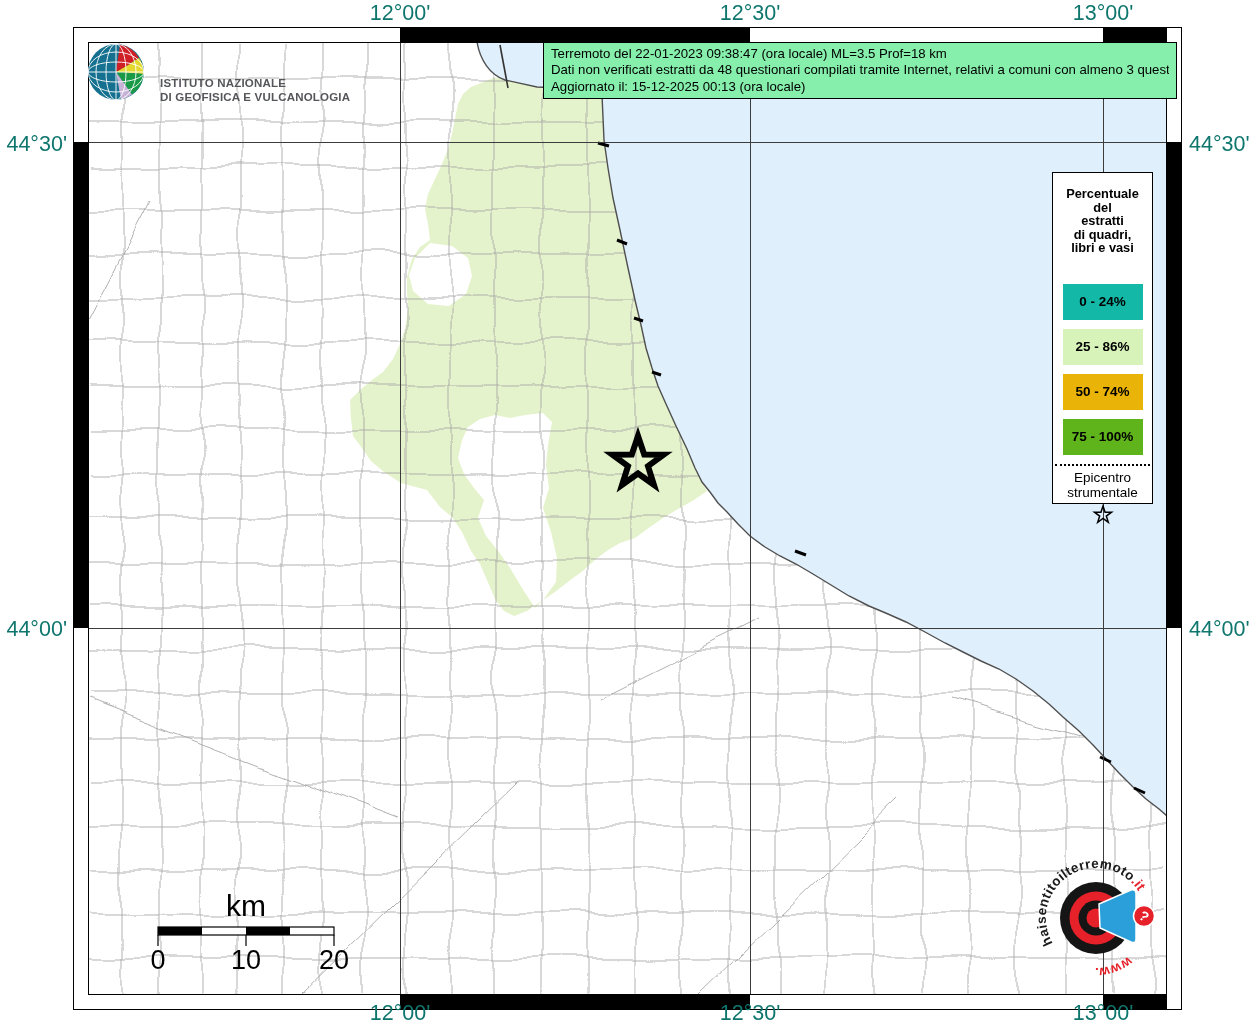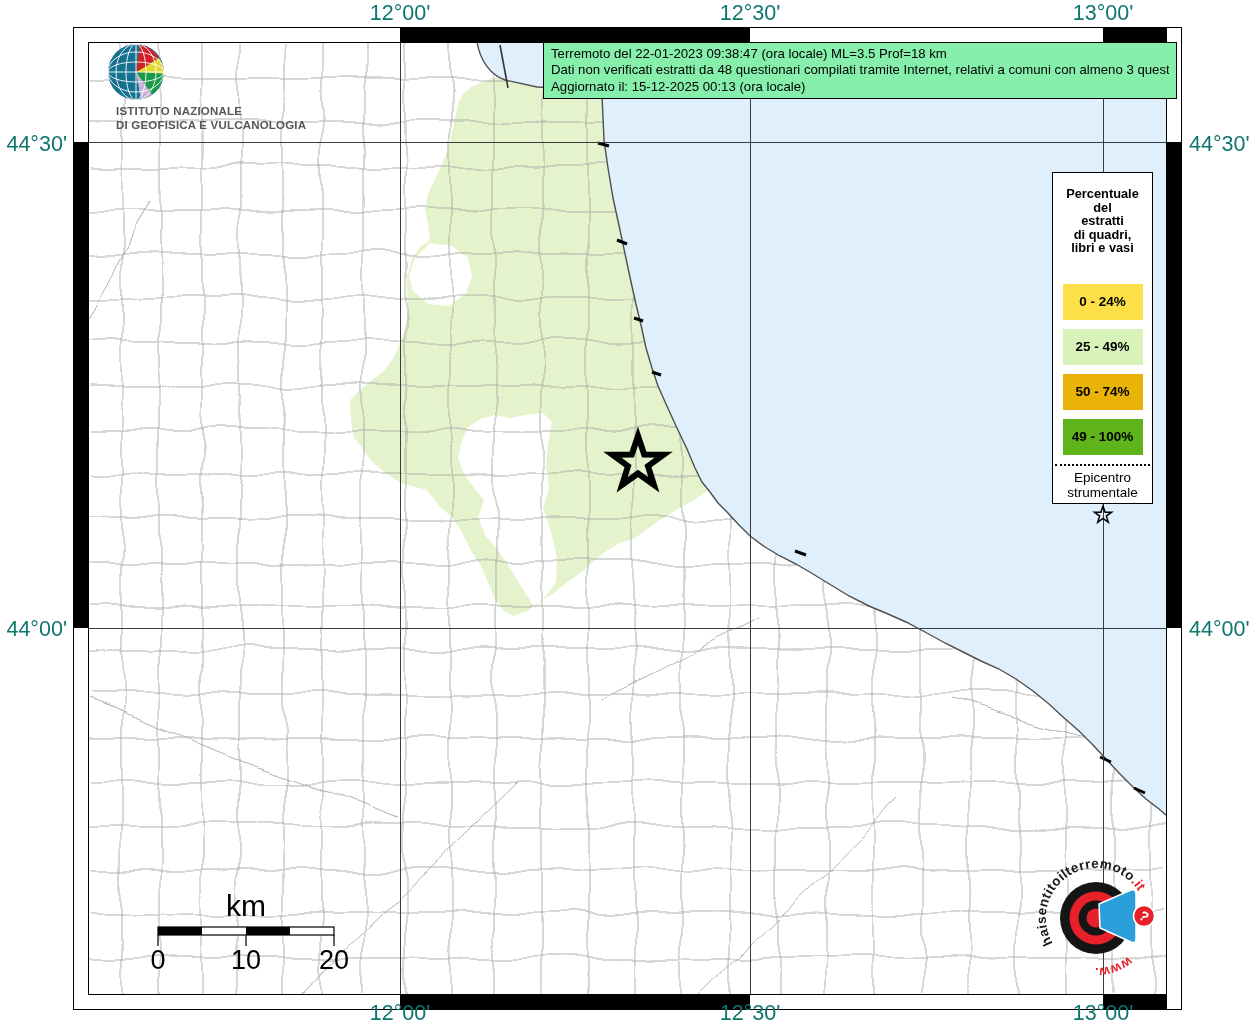--- a/index.html
+++ b/index.html
@@ -8,21 +8,21 @@
   .stage svg.map-svg{position:absolute;left:0;top:0;}
   
   .coord{position:absolute;font-size:21.5px;color:#0f766e;white-space:nowrap;}
   .coord.top{top:1px;} .coord.bottom{top:1001px;}
   .coord.centered{width:80px;text-align:center;}
   
   .info-box{position:absolute;left:543px;top:42px;width:618px;background:#86efac;
             border:1px solid #000;padding:3px 7px;font-size:13.2px;line-height:16.4px;}
   .info-box div{white-space:nowrap;overflow:hidden;}
   
-  .ingv{position:absolute;left:104px;top:42px;display:flex;align-items:flex-start;flex-direction:column;}
+  .ingv{position:absolute;left:84px;top:42px;display:flex;align-items:flex-end;}
   .ingv .txt{margin-left:12px;font-weight:bold;font-size:11.5px;line-height:14px;
              color:#55565a;letter-spacing:0.2px;}
   
   .legend{position:absolute;left:1052px;top:172px;width:101px;height:332px;background:#fff;
           border:1px solid #000;box-sizing:border-box;text-align:center;}
   .legend .title{margin-top:14px;font-weight:bold;font-size:12.8px;line-height:13.6px;}
   .legend .sw{width:80px;height:36px;margin:9px auto 0 auto;display:flex;align-items:center;
               justify-content:center;font-weight:bold;font-size:13.5px;}
   .legend .sep{border-top:2px dotted #000;margin:9px 2px 4px 2px;}
   .legend .epi{font-weight:normal;font-size:13.5px;line-height:15px;}
@@ -178,24 +178,24 @@
   </div>
 
   <div class="legend">
     <div class="title">
       <div>Percentuale</div>
       <div>del</div>
       <div>estratti</div>
       <div>di quadri,</div>
       <div>libri e vasi</div>
     </div>
-    <div class="sw" style="background: #fde047; margin-top: 29px;">0 - 24%</div>
-    <div class="sw" style="background: rgb(216, 243, 186);">25 - 49%</div>
+    <div class="sw" style="background: #14b8a6; margin-top: 29px;">0 - 24%</div>
+    <div class="sw" style="background: rgb(216, 243, 186);">25 - 86%</div>
     <div class="sw" style="background: #eab308;">50 - 74%</div>
-    <div class="sw" style="background: rgb(95, 179, 27);">49 - 100%</div>
+    <div class="sw" style="background: rgb(95, 179, 27);">75 - 100%</div>
     <div class="sep"></div>
     <div class="epi">
       <div>Epicentro</div>
       <div>strumentale</div>
     </div>
     <div class="star-wrap">
       <svg width="26" height="23" viewBox="0 0 26 23">
         <path d="M13 3 L15.06 9.17 21.56 9.22 16.33 13.08 18.29 19.28 13 15.5 7.71 19.28 9.67 13.08 4.44 9.22 10.94 9.17 Z" fill="none" stroke="#000" stroke-width="1.5"></path>
       </svg>
     </div>

